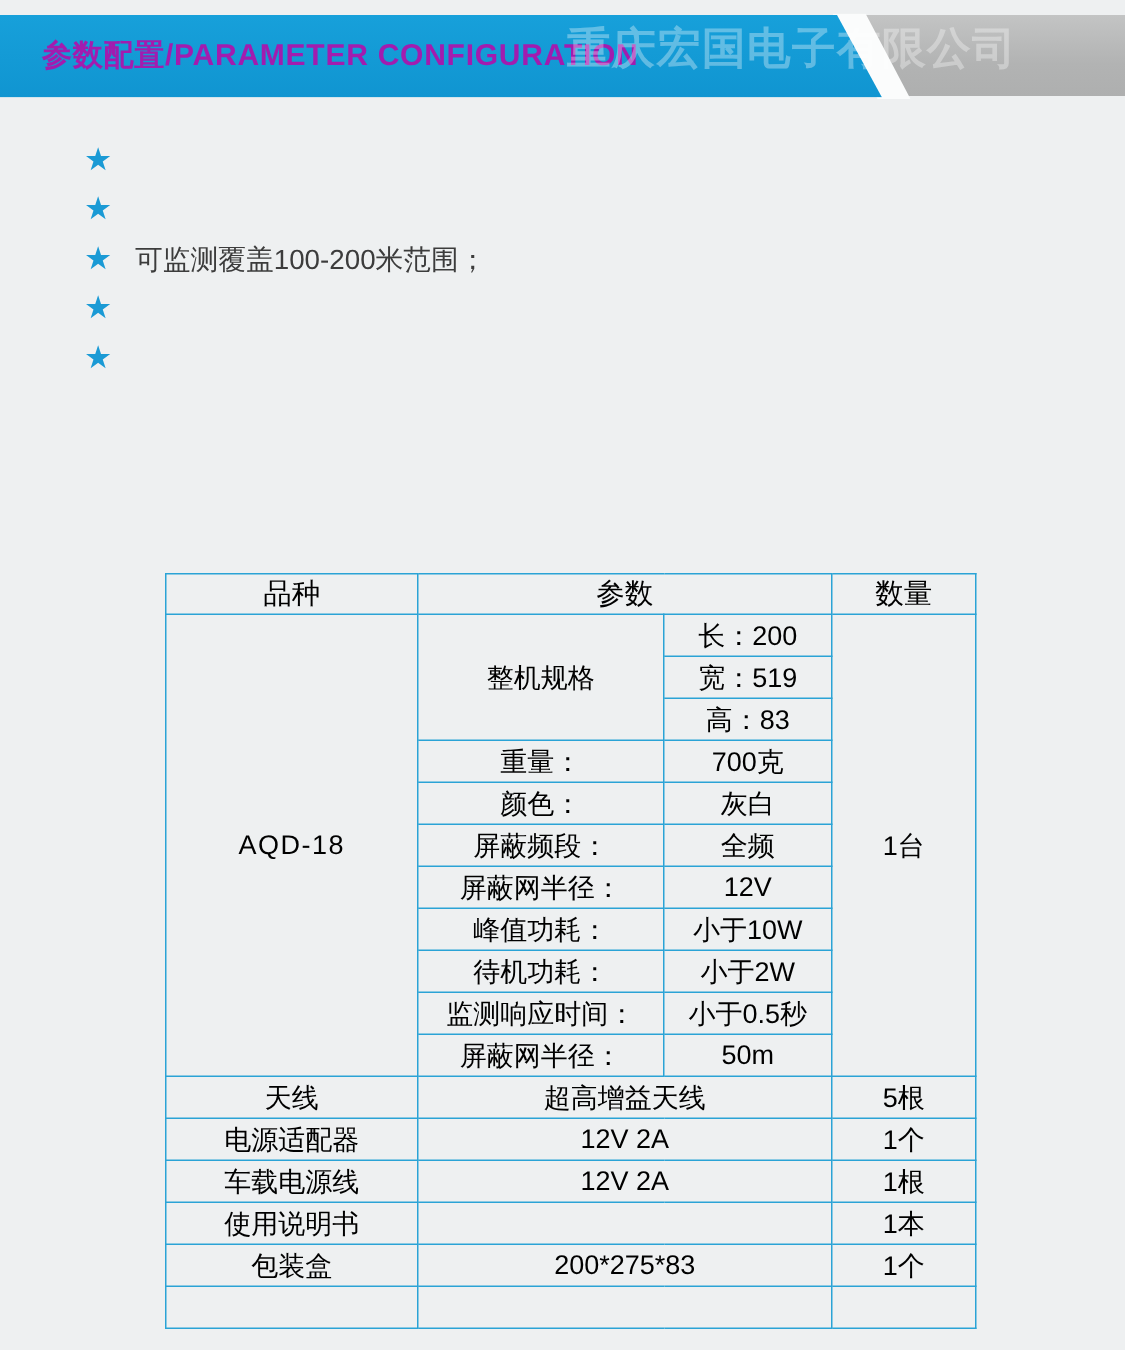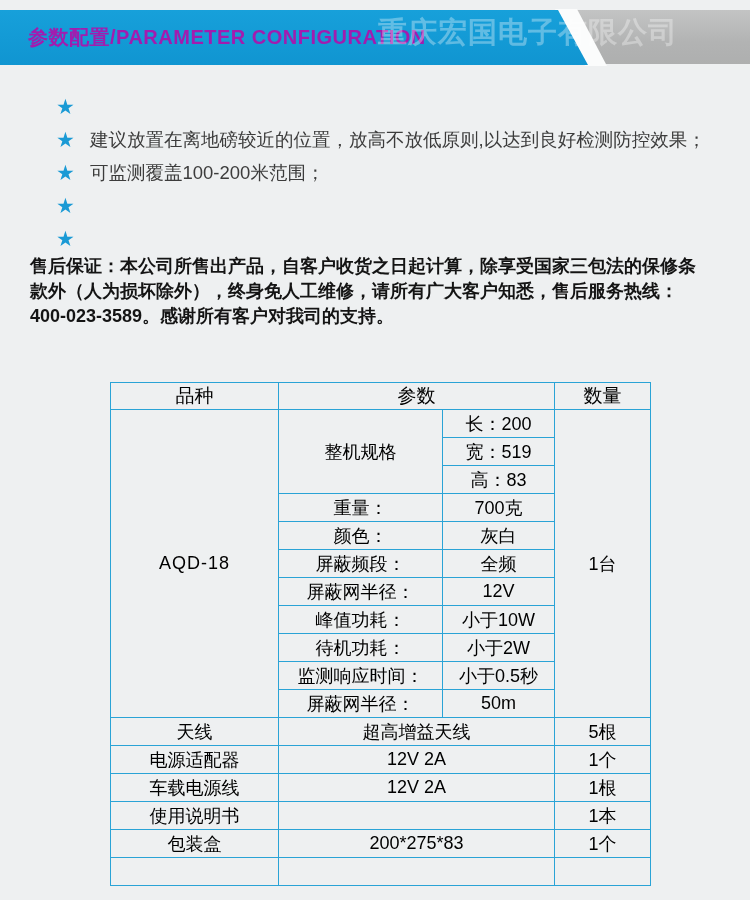--- a/index.html
+++ b/index.html
@@ -80,39 +80,33 @@
     <div class="banner-title">参数配置/PARAMETER CONFIGURATION</div>
     <div class="watermark">重庆宏国电子有限公司</div>
   </div>
 
   <div class="bullets">
     <div class="bullet-item">
       <span class="star">★</span>
     </div>
     <div class="bullet-item">
       <span class="star">★</span>
-      <span class="bullet-text">建议放置在离地磅较近的位置，放高不放低原则,以达到良好检测防控效果；</span>
     </div>
     <div class="bullet-item">
       <span class="star">★</span>
       <span class="bullet-text">可监测覆盖100-200米范围；</span>
     </div>
     <div class="bullet-item">
       <span class="star">★</span>
     </div>
     <div class="bullet-item">
       <span class="star">★</span>
     </div>
   </div>
 
-  <div class="warranty">
-    <div>售后保证：本公司所售出产品，自客户收货之日起计算，除享受国家三包法的保修条</div>
-    <div>款外（人为损坏除外），终身免人工维修，请所有广大客户知悉，售后服务热线：</div>
-    <div>400-023-3589。感谢所有客户对我司的支持。</div>
-  </div>
 
   <table class="spec-table">
     <colgroup>
       <col style="width:168px">
         <col style="width:164px">
         <col style="width:112px">
         <col style="width:96px">
     </colgroup>
     <tbody>
         <tr>

